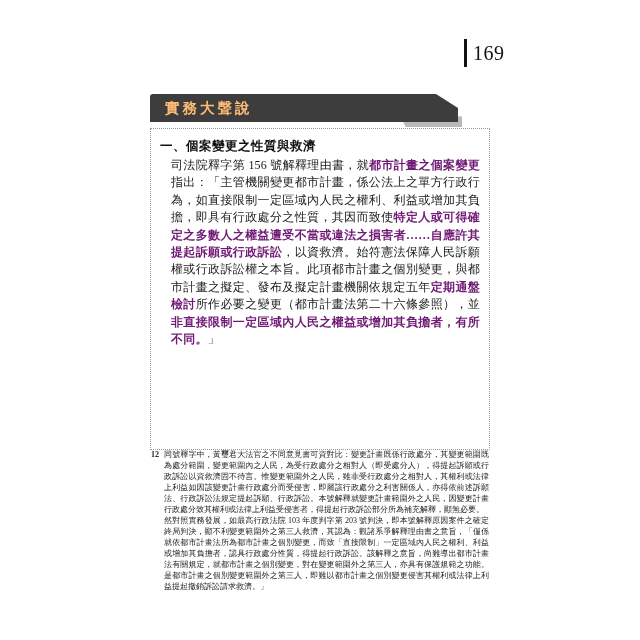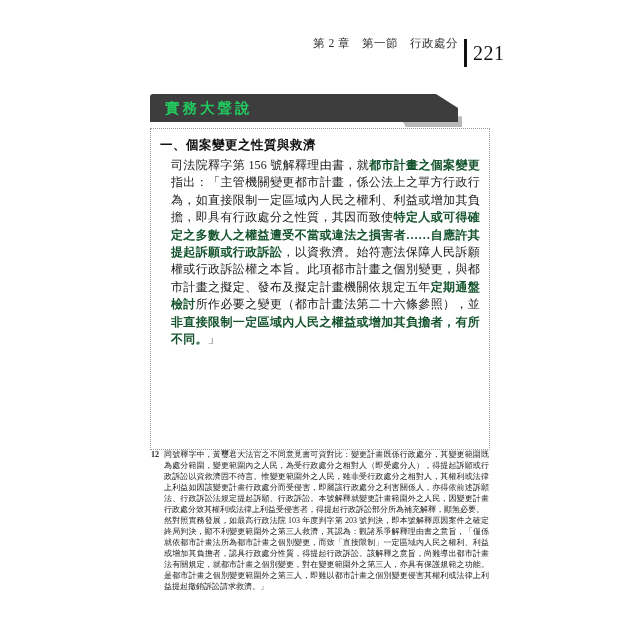--- a/index.html
+++ b/index.html
@@ -31,62 +31,60 @@
     z-index:1;
   }
   .banner{
     position:absolute;left:150px;top:94px;width:308px;height:28px;
     background:#3d3d3d;z-index:2;
     clip-path:polygon(0 0,calc(100% - 22px) 0,100% 50%,100% 100%,0 100%);
     display:flex;align-items:center;
     border-top-left-radius:3px;
   }
   .banner-title{
-    color:#22c55e;font-size:14.5px;font-weight:700;letter-spacing:3px;
+    color:#fdba74;font-size:14.5px;font-weight:700;letter-spacing:3px;
     padding-left:15px;
     font-family:"Liberation Sans","DejaVu Sans",sans-serif;
   }
   
   .article-box{
     position:absolute;left:150px;top:128px;width:340px;height:322px;
     border:1px dotted #9a9a9a;box-sizing:border-box;
     padding:8px 9px 0 9px;
   }
   .article-heading{
     font-size:12.5px;font-weight:700;color:#111;line-height:18px;
     letter-spacing:.5px;
-    font-family:Liberation Mono, monospace;
   }
   .article-body{margin-left:11px;margin-top:2px;}
   .para{
     margin:0;font-size:12px;line-height:17.4px;color:#1a1a1a;
     text-align:justify;letter-spacing:.2px;
   }
-  .para .b{font-weight:700;color:#14532d;}
+  .para .b{font-weight:700;color:#701a75;}
   .ftn-ref{font-size:8px;font-weight:700;line-height:0;}
   
   .footnote{
     position:absolute;left:150px;top:449px;width:339px;
     font-size:8px;line-height:11px;color:#222;text-align:justify;
   }
   .footnote-marker{
     position:absolute;left:1px;top:0;font-weight:700;font-size:8px;
   }
   .footnote-text{margin:0 0 5px 14px;}
   .footnote-text p{margin:0;}
 </style>
 </head>
 <body>
 
 <div class="runhead">
-  <div>第 2 章　第一節　行政處分</div>
 </div>
 <div class="pagenum-wrap">
   <div class="pagenum-bar"></div>
-  <div class="pagenum">221</div>
+  <div class="pagenum">169</div>
 </div>
 
 <div class="banner-shadow"></div>
 <div class="banner">
   <span class="banner-title">實務大聲說</span>
 </div>
 
 <div class="article-box">
   <div class="article-heading">一、個案變更之性質與救濟</div>
   <div class="article-body">

